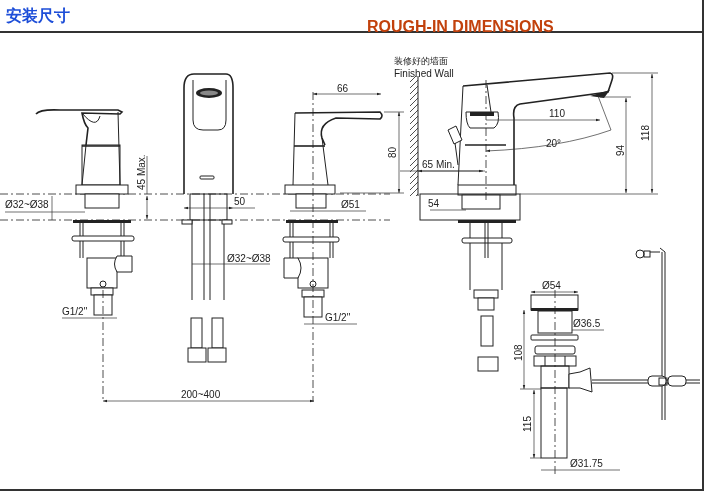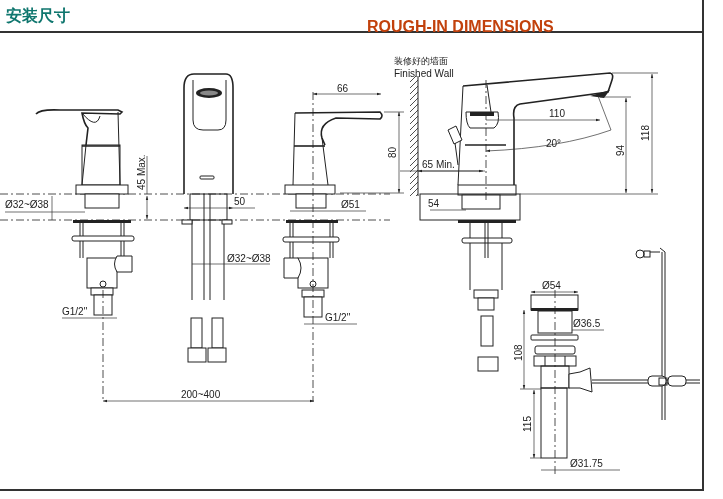--- a/index.html
+++ b/index.html
@@ -1,19 +1,19 @@
 <!DOCTYPE html>
 <html><head>
 <meta charset="utf-8">
 <style>
   html, body { margin: 0; padding: 0; background: #ffffff; }
   body { width: 723px; height: 499px; position: relative; overflow: hidden; font-family: "Liberation Sans", sans-serif; }
   .frame { position: absolute; left: 0; top: 0; width: 704px; height: 491px; border-right: 2px solid #333; border-bottom: 2px solid #333; box-sizing: border-box; }
   .header-rule { position: absolute; left: 0; top: 31px; width: 704px; height: 2px; background: #333; }
-  .title-cn { position: absolute; left: 6px; top: 6px; font-size: 16px; font-weight: bold; color: #0f766e; font-family: "DejaVu Sans", sans-serif; }
+  .title-cn { position: absolute; left: 6px; top: 6px; font-size: 16px; font-weight: bold; color: #1d4ed8; font-family: "DejaVu Sans", sans-serif; }
   .title-en { position: absolute; left: 367px; top: 18px; font-size: 16px; font-weight: bold; color: #c2410c; font-family: "Liberation Sans", sans-serif; letter-spacing: 0; }
   svg { position: absolute; left: 0; top: 0; }
   .ln { stroke: #222; stroke-width: 1; fill: none; }
   .thk { stroke: #222; stroke-width: 1.6; fill: none; }
   .dash { stroke: #222; stroke-width: 0.8; fill: none; stroke-dasharray: 8 3 2 3; }
   .dim { stroke: #333; stroke-width: 0.7; fill: none; }
   .fillw { fill: #fff; stroke: #222; stroke-width: 1; }
   .fillk { fill: #222; stroke: none; }
   .lbl { font-family: "Liberation Sans", sans-serif; font-size: 10px; fill: #222; }
   .lblcn { font-family: "DejaVu Sans", sans-serif; font-size: 9px; fill: #222; }

